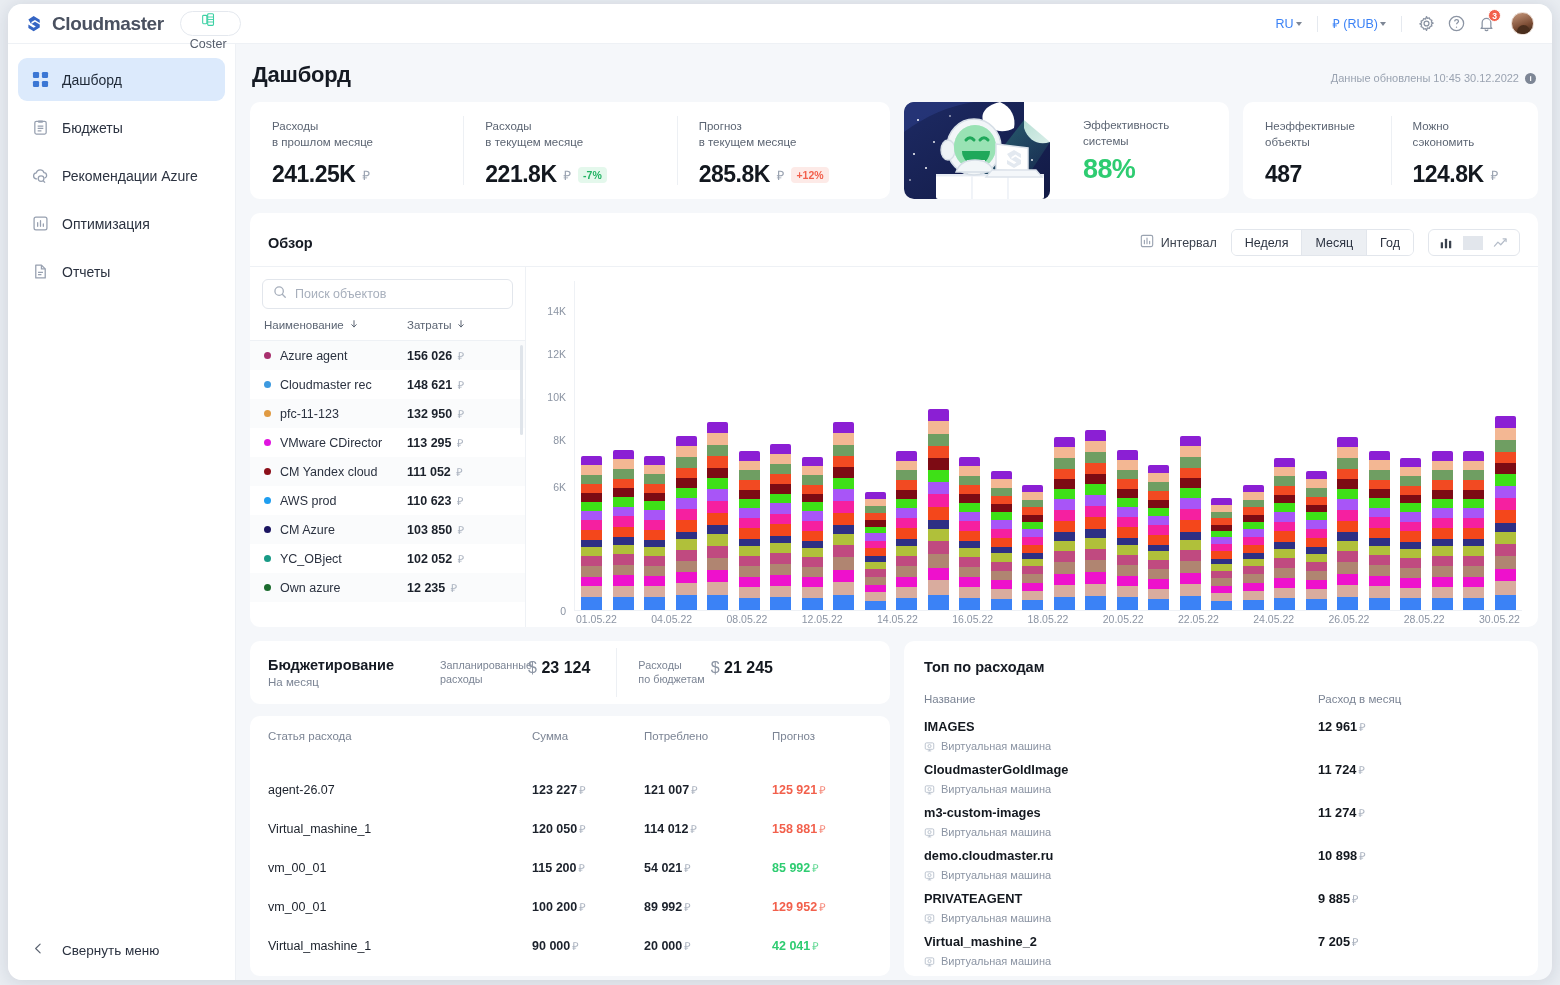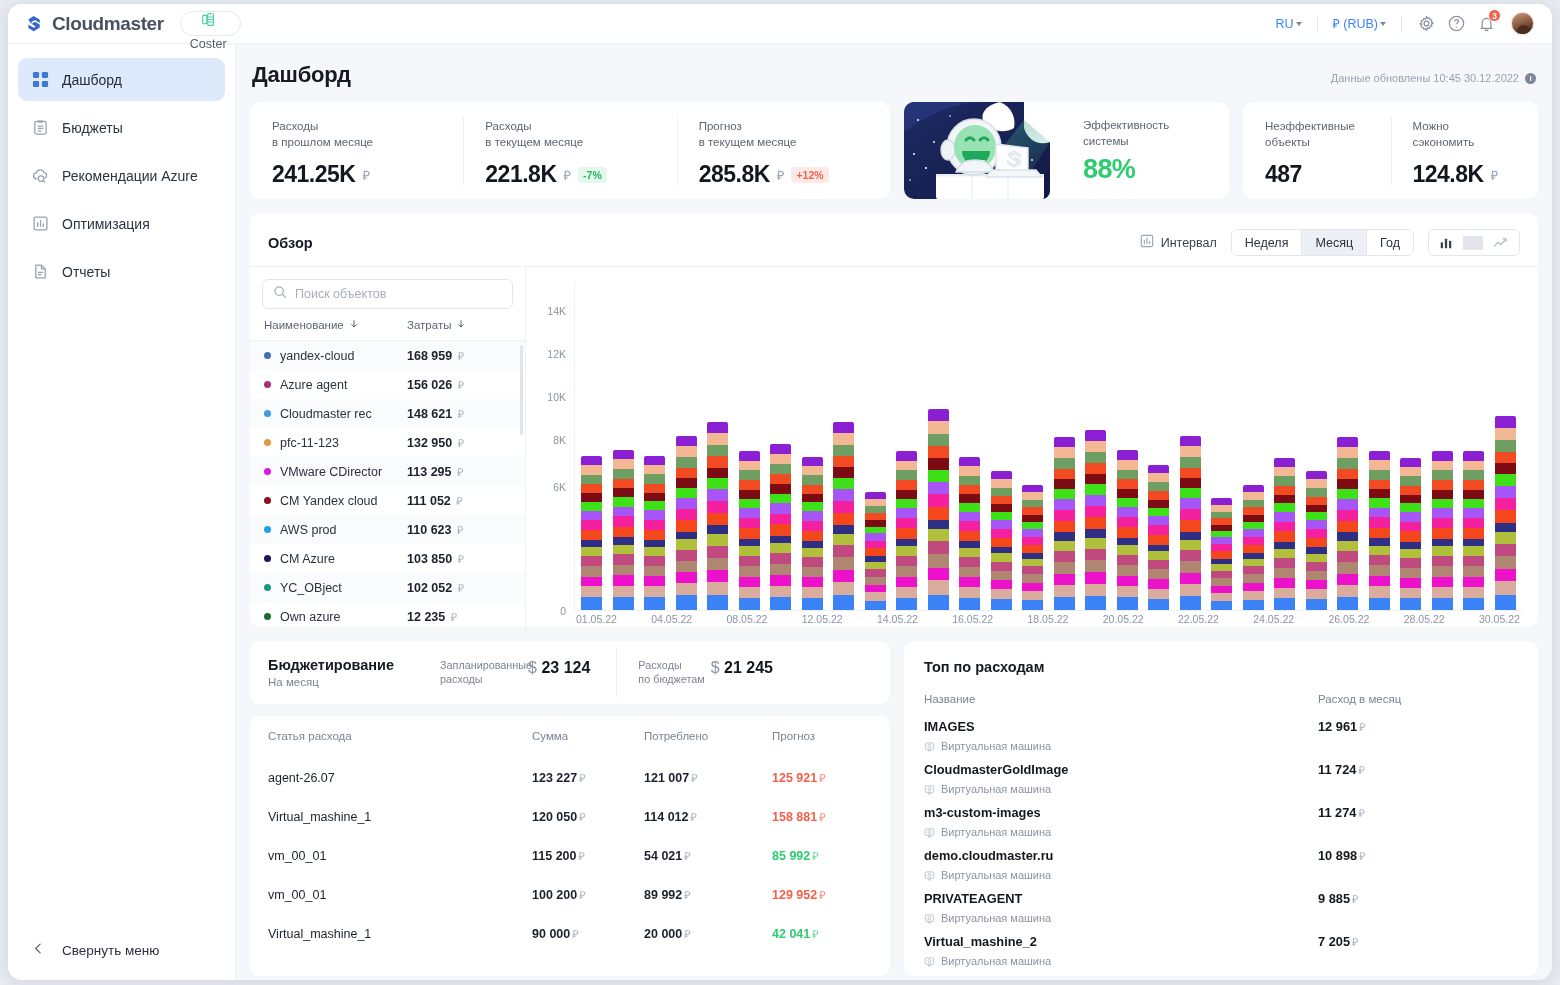--- a/index.html
+++ b/index.html
@@ -220,21 +220,21 @@
   .bh-title { font-size: 14.5px; font-weight: 700; color: #151a23; }
   .bh-sub { font-size: 11.5px; color: #7b8494; margin-top: 3px; }
   .bh-block { display: flex; align-items: flex-start; gap: 6px; padding-left: 22px; position: relative; }
   .bh-block.sep::before { content:""; position:absolute; left:0; top:-11px; bottom:-11px; width:1px; background:#edf0f4;}
   .bh-lab { font-size: 10.8px; color: #7b8494; line-height: 13.5px; max-width: 82px; }
   .bh-val { font-size: 16px; font-weight: 700; color: #13181f; white-space: nowrap; }
   .bh-cur { color: #8b94a3; font-weight: 400; }
 
   .budget-table { flex: 1; padding: 14px 18px 0 18px; }
   .bt-head { display: flex; font-size: 11.5px; color: #7b8494; padding-bottom: 16px; }
-  .bt-row { display: flex; align-items: center; height: 39px; font-size: 12.5px; color: #1b212b; }
+  .bt-row { display: flex; align-items: flex-end; height: 39px; font-size: 12.5px; color: #1b212b; }
   .bt-c0 { flex: 1; }
   .bt-c1 { width: 112px; }
   .bt-c2 { width: 128px; }
   .bt-c3 { width: 100px; }
   .bt-row .bt-c1, .bt-row .bt-c2, .bt-row .bt-c3 { font-weight: 700; }
   .bt-row .bt-c0 { font-weight: 400; }
   .val-red { color: #f2604c; }
   .val-green { color: #2ecc71; }
   .cur-s { font-weight: 400; font-size: 11px; color: #aab2bf; margin-left: 2px; }
 
@@ -563,25 +563,20 @@
                 <span>Затраты</span>
                 <span>
                   <svg viewBox="0 0 12 12" width="10" height="10" fill="none" stroke="#5c6573" stroke-width="1.2">
                       <path d="M6 2v7.4M3.3 6.8L6 9.6l2.7-2.8" stroke-linecap="round" stroke-linejoin="round"></path>
                     </svg>
                 </span>
               </div>
             </div>
             <div class="obj-rows" id="obj-rows">
               <div class="scroll-thumb"></div>
-            <div class="obj-row">
-                  <span class="dot" style="background: rgb(63, 111, 181);"></span>
-                  <span class="obj-name">yandex-cloud</span>
-                  <span class="obj-cost">168 959 <span class="cur-s">₽</span></span>
-                </div>
                 <div class="obj-row">
                   <span class="dot" style="background: rgb(168, 48, 110);"></span>
                   <span class="obj-name">Azure agent</span>
                   <span class="obj-cost">156 026 <span class="cur-s">₽</span></span>
                 </div>
                 <div class="obj-row">
                   <span class="dot" style="background: rgb(61, 154, 224);"></span>
                   <span class="obj-name">Cloudmaster rec</span>
                   <span class="obj-cost">148 621 <span class="cur-s">₽</span></span>
                 </div>

